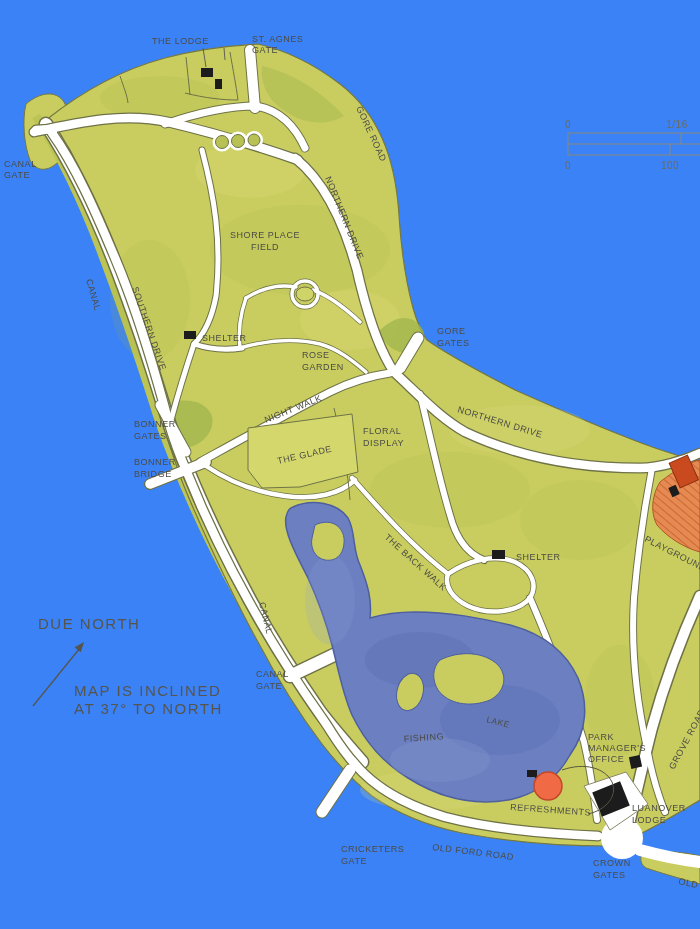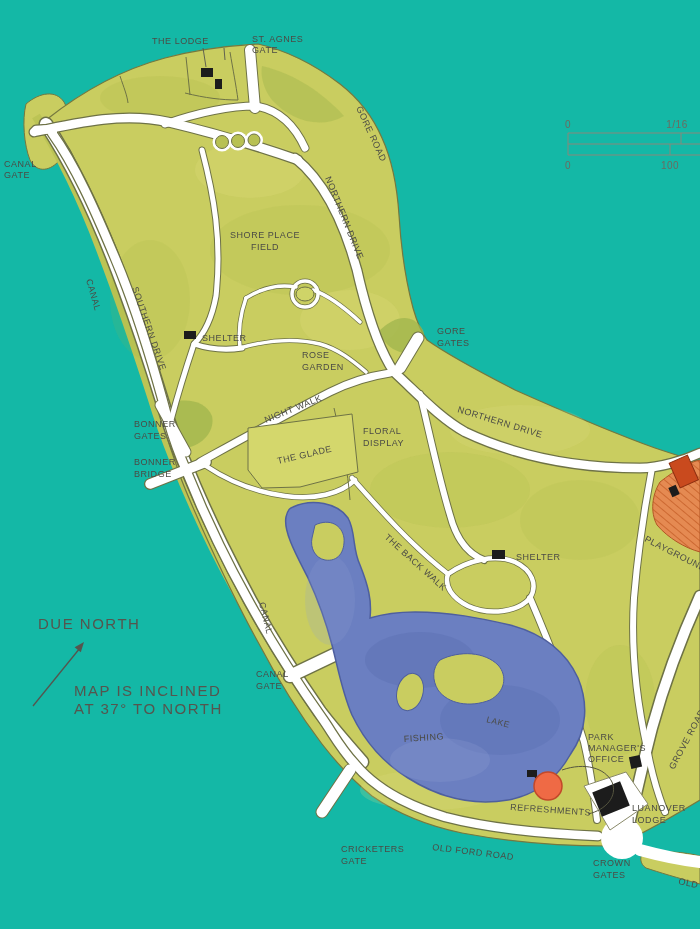--- a/index.html
+++ b/index.html
@@ -1,16 +1,16 @@
 <!DOCTYPE html>
 <html><head>
 <meta charset="utf-8">
 <style>
   html,body{margin:0;padding:0;background:#fdfdfa;}
-  #stage{position:relative;width:700px;height:929px;background:#14b8a6;overflow:hidden;}
+  #stage{position:relative;width:700px;height:929px;background:#3b82f6;overflow:hidden;}
   svg{display:block}
   .lbl{font-family:"Liberation Sans",sans-serif;font-size:9px;letter-spacing:.06em;fill:#4b4b45;}
   .lbl-sm{font-size:8.5px;}
   .lbl-big{font-family:"Liberation Sans",sans-serif;font-size:15px;letter-spacing:.1em;fill:#55554e;}
   .lbl-scale{font-family:"Liberation Sans",sans-serif;font-size:10px;letter-spacing:.05em;fill:#6b6b60;}
   .park{fill:#c9cd60;stroke:#75783f;stroke-width:1.2;}
   .parkplain{fill:#c9cd60;stroke:#75783f;stroke-width:1;}
   .rc{fill:none;stroke:#6e7246;stroke-linecap:round;stroke-linejoin:round;}
   .rf{fill:none;stroke:#ffffff;stroke-linecap:round;stroke-linejoin:round;}
   .bld{fill:#1c1c1c;}

